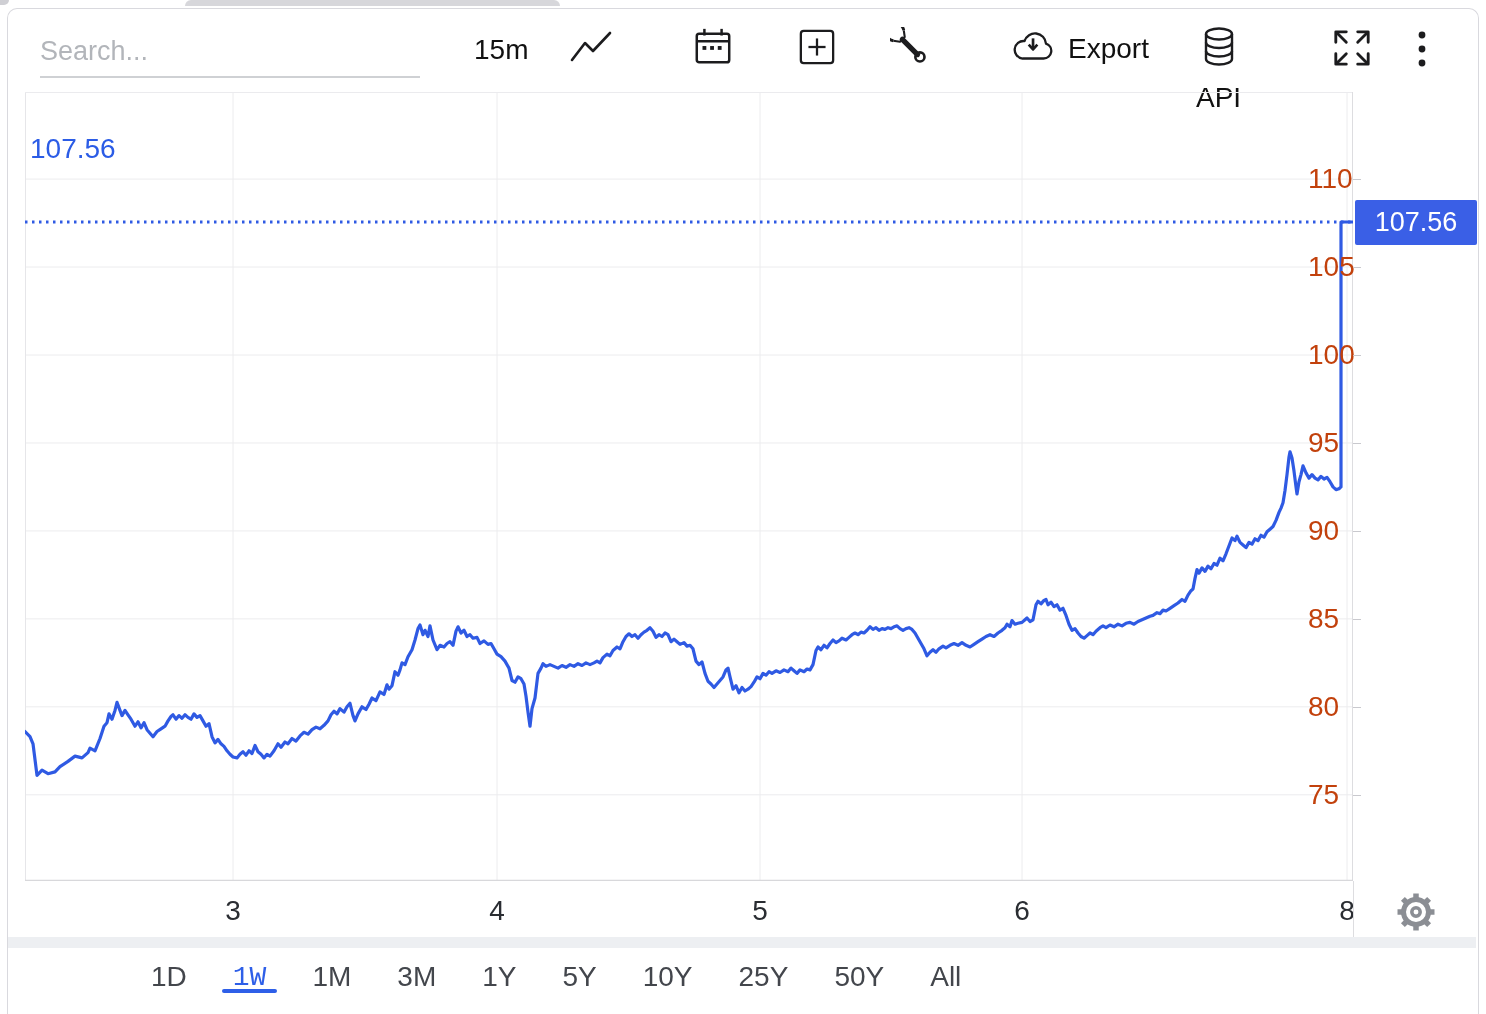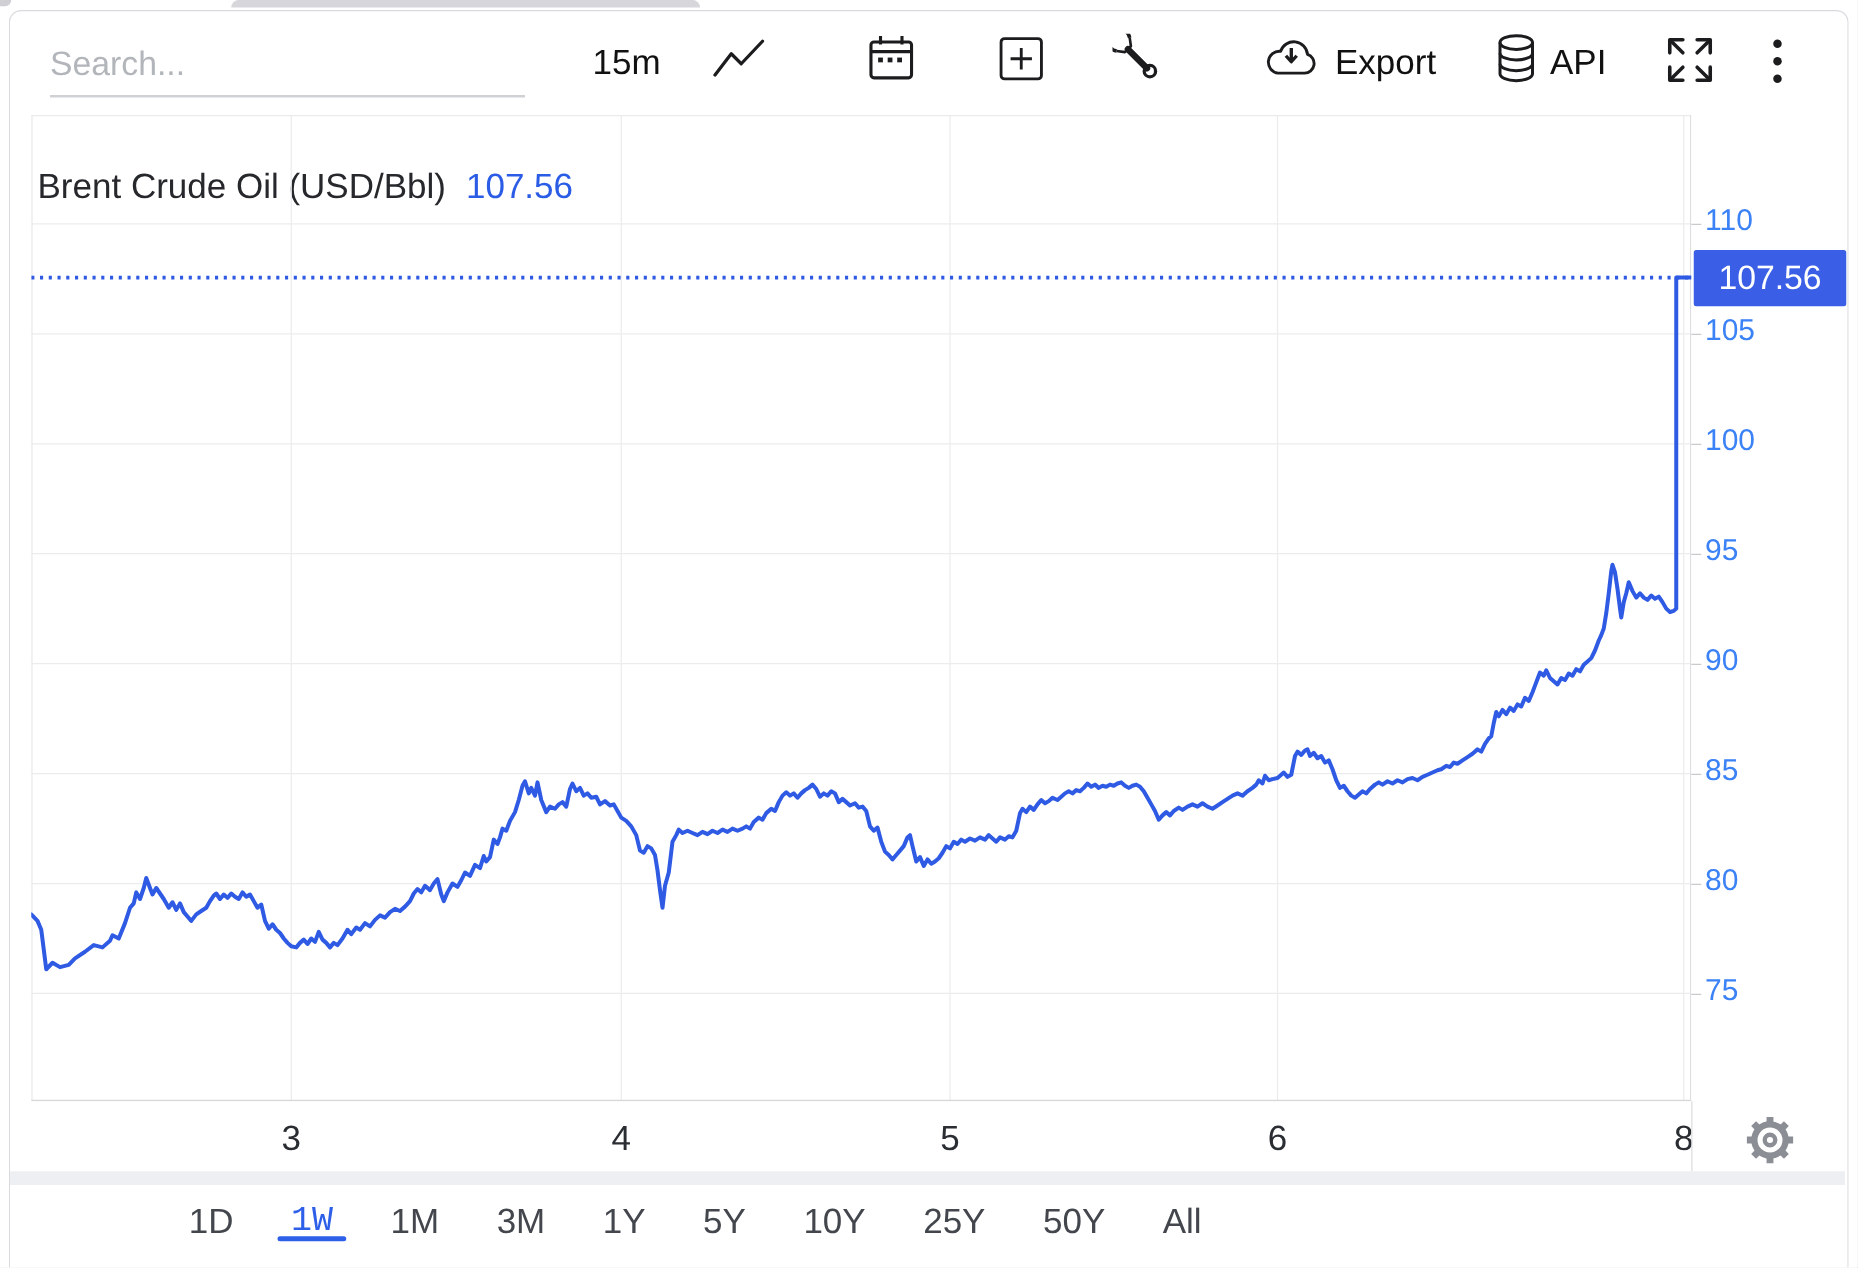--- a/index.html
+++ b/index.html
@@ -19,33 +19,33 @@
   .search-wrap input{width:100%;height:100%;border:none;outline:none;font-family:"Liberation Sans",sans-serif;font-size:27px;color:#333;background:transparent;padding:0;}
   .search-wrap input::placeholder{color:#b2b5ba;}
   .tb-btn{position:absolute;display:flex;align-items:center;gap:10px;cursor:pointer;color:#16181b;}
   .tb-label{font-size:28px;color:#111;}
   .interval{left:474px;top:26px;height:40px;}
   .btn-line{left:566px;top:24px;}
   .btn-cal{left:692px;top:22px;}
   .btn-plus{left:798px;top:24px;}
   .btn-wrench{left:890px;top:23px;}
   .btn-export{left:1010px;top:24px;}
-  .btn-api{left:1196px;top:22px;}
+  .btn-api{left:1196px;top:22px;flex-direction:column;}
   .btn-full{left:1332px;top:24px;}
   .btn-kebab{left:1416px;top:24px;}
 
   
   .title-row{position:absolute;left:30px;top:133px;display:flex;align-items:baseline;gap:16px;font-size:28px;}
   .inst-title{color:#26282c;}
   .inst-price{color:#2b5ce6;}
   .inst-change{color:#4cbb4c;}
 
   
   #plot{position:absolute;left:25px;top:92px;width:1328px;height:789px;}
-  .y-label{position:absolute;left:1364px;width:80px;font-size:24px;color:#3b82f6;}
+  .y-label{position:absolute;left:1308px;width:80px;font-size:28px;color:#c2410c;}
   .y-tick{position:absolute;left:1353px;width:8px;height:1px;background:#c9c9ce;}
   .x-label{position:absolute;top:895px;width:40px;text-align:center;font-size:28px;color:#2a2d32;}
   .axis-ext{position:absolute;left:1353px;top:881px;width:1px;height:56px;background:#dddde0;}
   .price-tag{position:absolute;left:1355px;width:122px;height:45px;background:#3a5fe6;color:#fff;font-size:27px;display:flex;align-items:center;justify-content:center;border-radius:2px;}
 
   .gear{position:absolute;left:1394px;top:890px;width:44px;height:44px;cursor:pointer;}
 
   .divider-band{position:absolute;left:8px;top:937px;width:1468px;height:11px;background:#edeff2;}
 
   
@@ -157,21 +157,20 @@
         <svg width="12" height="42" viewBox="0 0 12 42" fill="#1c1c1e">
           <circle cx="6" cy="7" r="3.4"></circle>
             <circle cx="6" cy="21" r="3.4"></circle>
             <circle cx="6" cy="35" r="3.4"></circle>
         </svg>
       </span>
     </div>
   </div>
 
   <div class="title-row">
-    <span class="inst-title">Brent Crude Oil (USD/Bbl)</span>
     <span class="inst-price">107.56</span>
   </div>
 
   <div id="plot"><svg width="1328" height="789" viewBox="0 0 1328 789">
         <line x1="0" y1="87.08026755852846" x2="1328" y2="87.08026755852846" stroke="#ececee" stroke-width="1"></line>
         <line x1="0" y1="175.04013377926424" x2="1328" y2="175.04013377926424" stroke="#ececee" stroke-width="1"></line>
         <line x1="0" y1="263" x2="1328" y2="263" stroke="#ececee" stroke-width="1"></line>
         <line x1="0" y1="350.95986622073576" x2="1328" y2="350.95986622073576" stroke="#ececee" stroke-width="1"></line>
         <line x1="0" y1="438.9197324414716" x2="1328" y2="438.9197324414716" stroke="#ececee" stroke-width="1"></line>
         <line x1="0" y1="526.8795986622073" x2="1328" y2="526.8795986622073" stroke="#ececee" stroke-width="1"></line>

